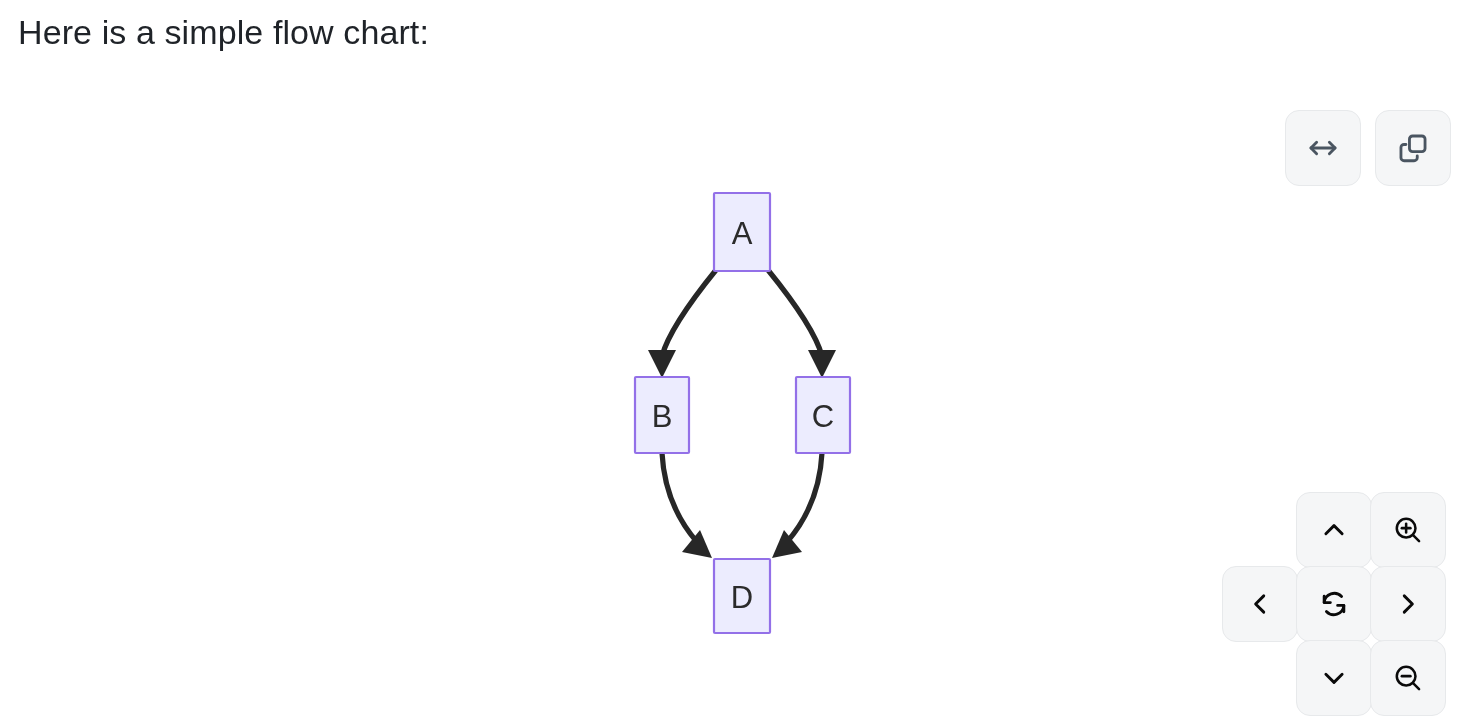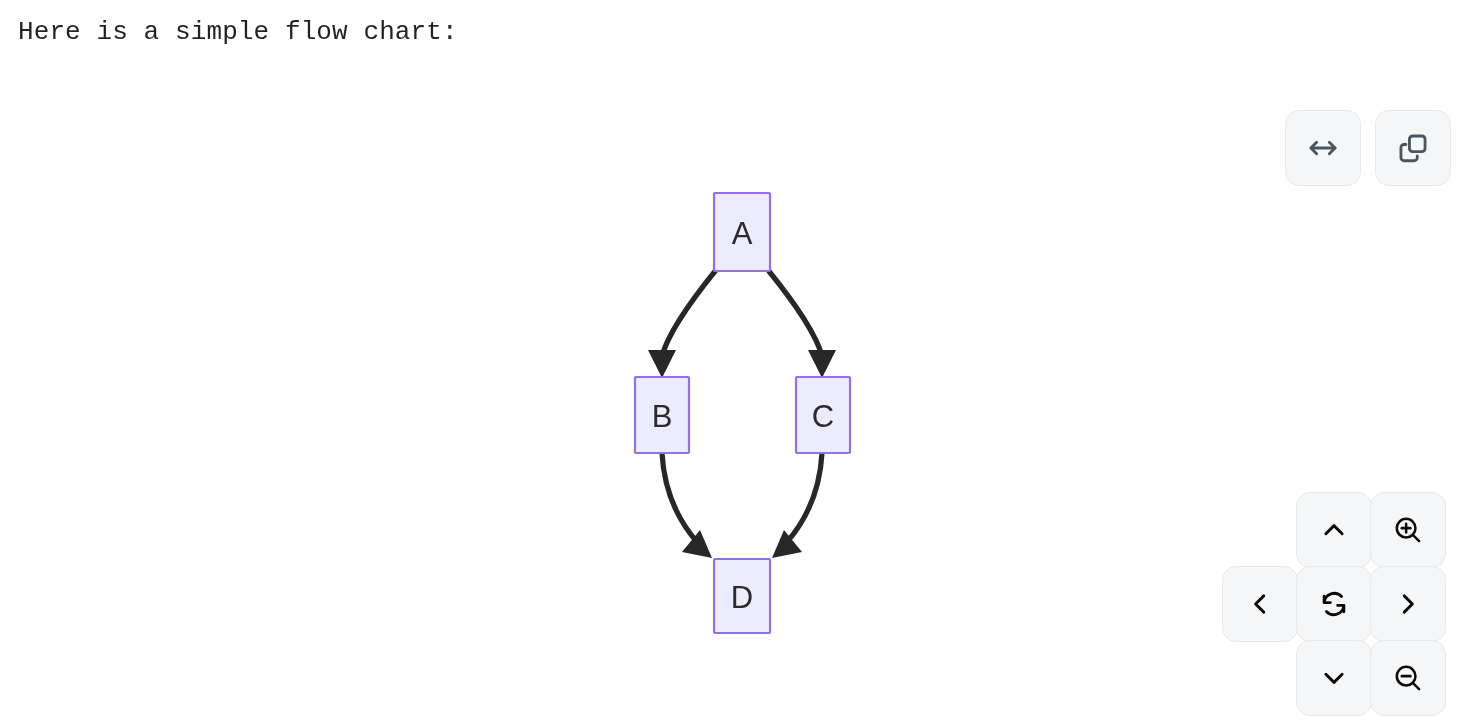--- a/index.html
+++ b/index.html
@@ -17,24 +17,24 @@
     width: 1464px;
     height: 728px;
     background: #ffffff;
   }
 
   
   #intro-text {
     position: absolute;
     left: 18px;
     top: 12px;
-    font-size: 26px;
+    font-size: 34px;
     line-height: 40px;
     color: #1f2328;
-    font-family: Liberation Mono, monospace;
+    font-family: Liberation Sans, sans-serif;
     letter-spacing: 0.1px;
     white-space: nowrap;
   }
 
   
   #diagram-canvas {
     position: absolute;
     left: 0;
     top: 56px;
     width: 1464px;

